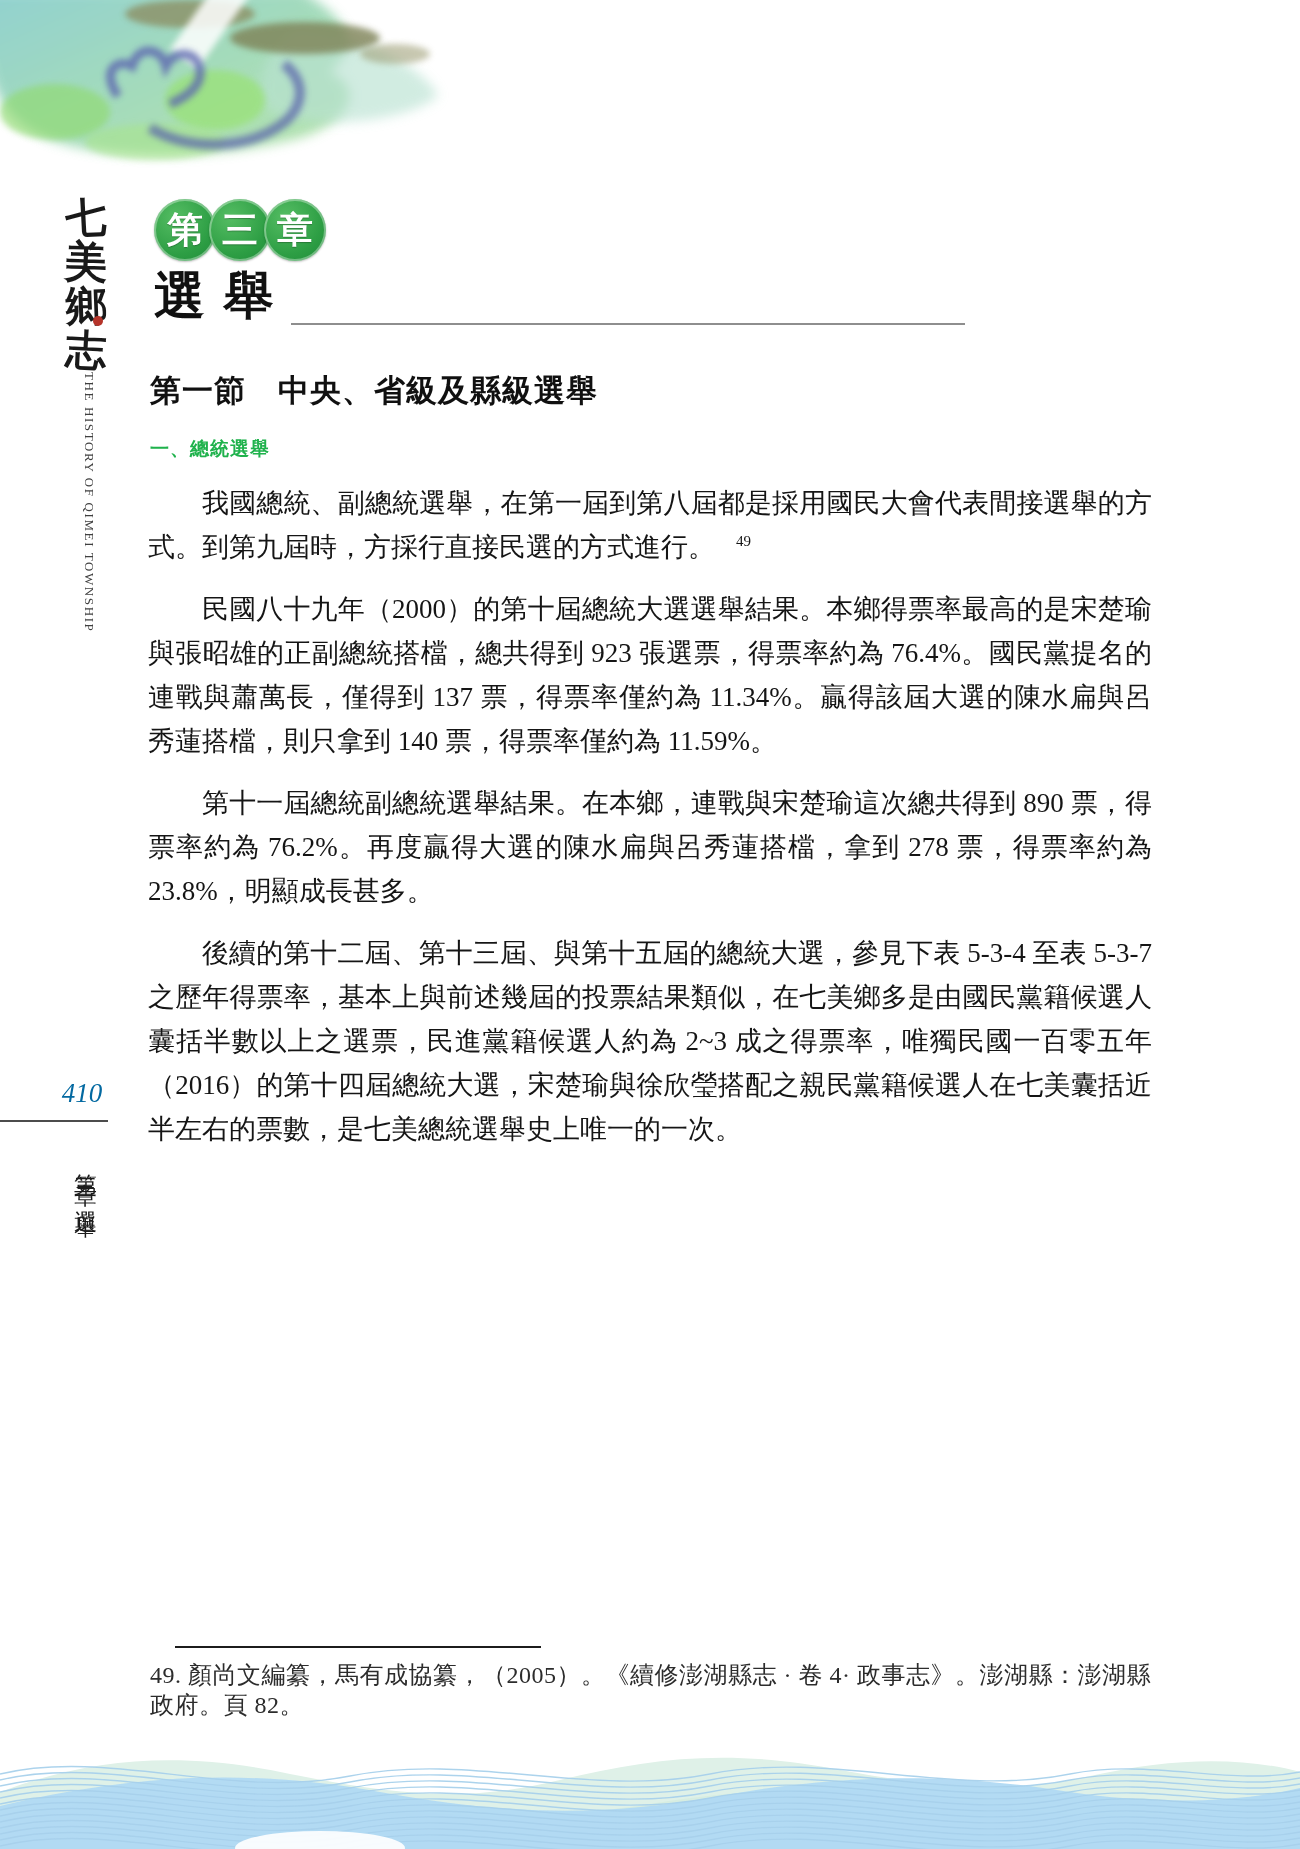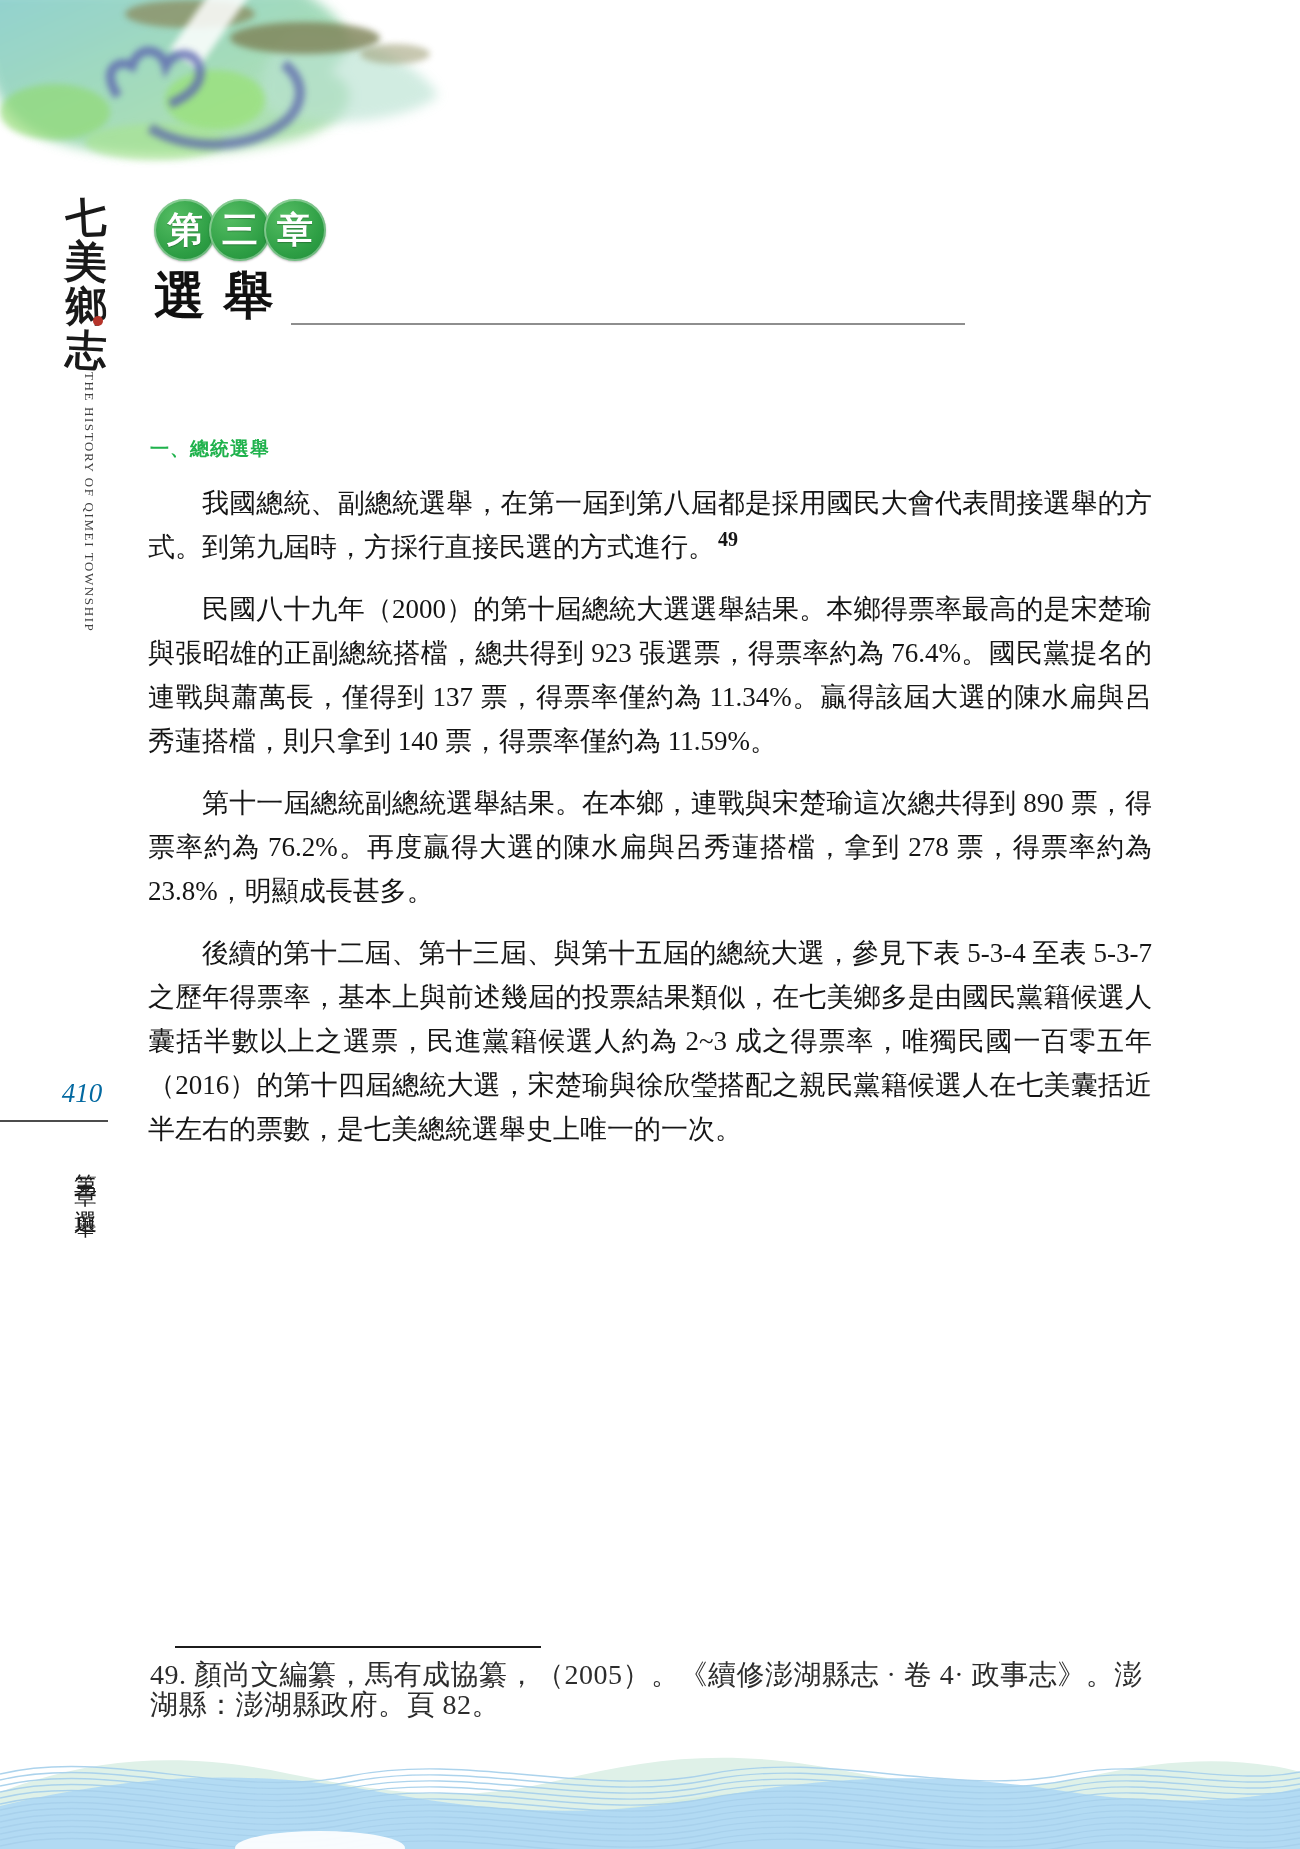--- a/index.html
+++ b/index.html
@@ -75,29 +75,29 @@
   
   .body-paragraphs{
     position:absolute;left:148px;top:481px;width:1004px;
   }
   .body-paragraphs p{
     margin:0 0 18px 0;text-indent:2em;
     font-size:27px;line-height:44px;color:#151515;
     text-align:justify;
   }
   .fnref{
-    font-weight:700;font-size:20px;vertical-align:super;line-height:0;margin-left:3px;
+    font-weight:400;font-size:15px;vertical-align:super;line-height:0;margin-left:21px;
   }
   
   .footnote-divider{
     position:absolute;left:175px;top:1646px;width:366px;height:2px;background:#1c1c1c;
   }
   .footnote-text{
     position:absolute;left:150px;top:1660px;width:1010px;
-    font-size:28px;line-height:30px;color:#2c2c2c;letter-spacing:.5px;
+    font-size:24px;line-height:30px;color:#2c2c2c;letter-spacing:.5px;
   }
   
   .waves{position:absolute;left:0;top:1734px;width:1300px;height:115px;}
 </style>
 </head>
 <body>
 
 <div class="page">
 
   <svg class="watercolor" viewBox="0 0 460 175" aria-hidden="true">
@@ -151,20 +151,21 @@
       <span>三</span>
     </div>
     <div class="badge-circle">
       <span>章</span>
     </div>
   </div>
 
   <div class="chapter-title">選舉</div>
   <div class="title-underline"></div>
 
+  <div class="section-heading">第一節　中央、省級及縣級選舉</div>
   <div class="subsection-heading">一、總統選舉</div>
 
   <div class="body-paragraphs">
       <p>我國總統、副總統選舉，在第一屆到第八屆都是採用國民大會代表間接選舉的方式。到第九屆時，方採行直接民選的方式進行。<sup class="fnref">49</sup></p>
       <p>民國八十九年（2000）的第十屆總統大選選舉結果。本鄉得票率最高的是宋楚瑜與張昭雄的正副總統搭檔，總共得到 923 張選票，得票率約為 76.4%。國民黨提名的連戰與蕭萬長，僅得到 137 票，得票率僅約為 11.34%。贏得該屆大選的陳水扁與呂秀蓮搭檔，則只拿到 140 票，得票率僅約為 11.59%。</p>
       <p>第十一屆總統副總統選舉結果。在本鄉，連戰與宋楚瑜這次總共得到 890 票，得票率約為 76.2%。再度贏得大選的陳水扁與呂秀蓮搭檔，拿到 278 票，得票率約為 23.8%，明顯成長甚多。</p>
       <p>後續的第十二屆、第十三屆、與第十五屆的總統大選，參見下表 5-3-4 至表 5-3-7 之歷年得票率，基本上與前述幾屆的投票結果類似，在七美鄉多是由國民黨籍候選人囊括半數以上之選票，民進黨籍候選人約為 2~3 成之得票率，唯獨民國一百零五年（2016）的第十四屆總統大選，宋楚瑜與徐欣瑩搭配之親民黨籍候選人在七美囊括近半左右的票數，是七美總統選舉史上唯一的一次。</p>
     </div>
 
   <div class="footnote-divider"></div>

